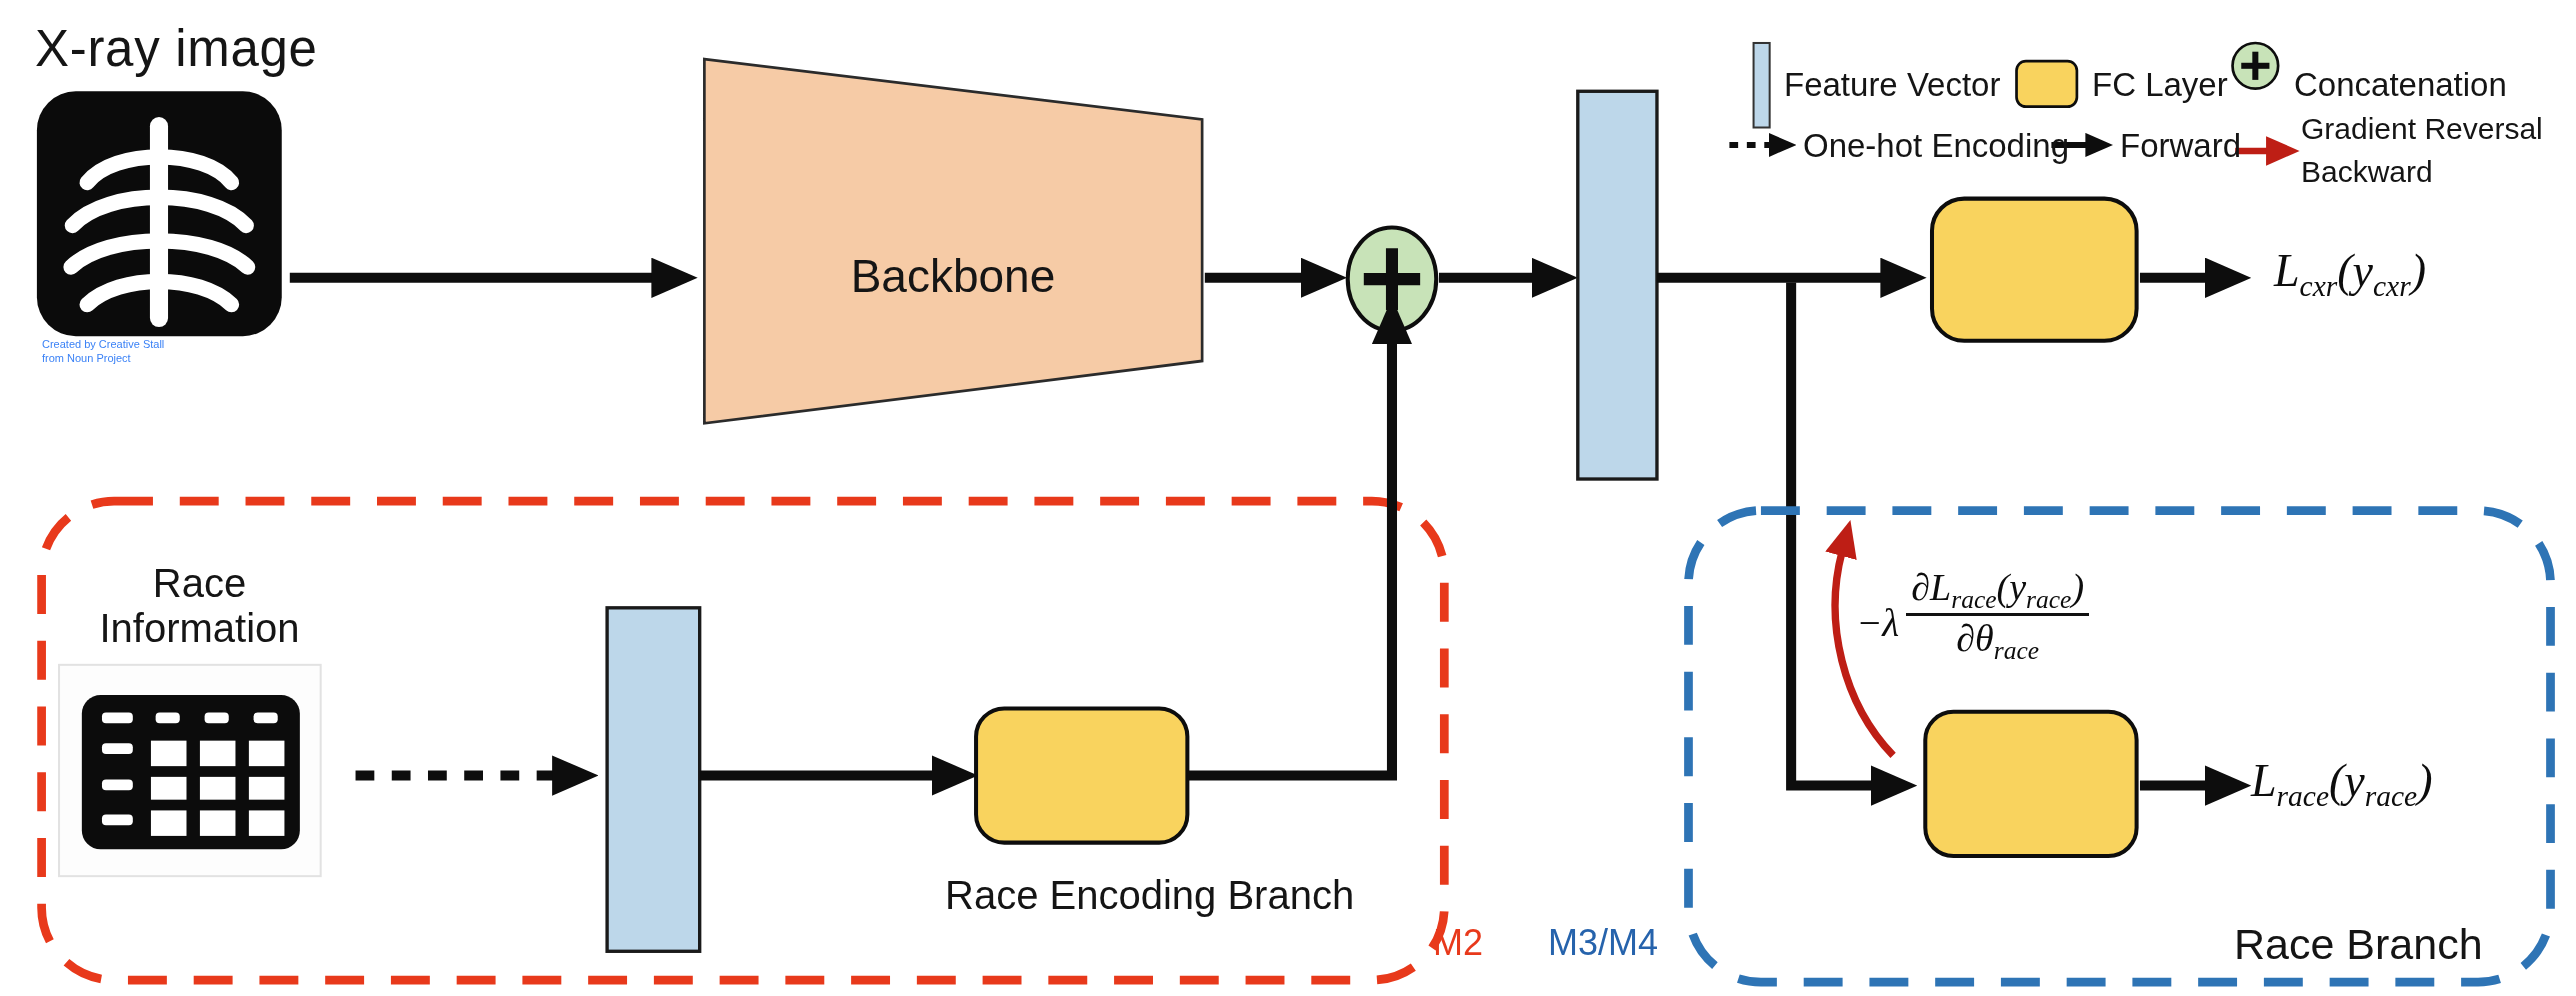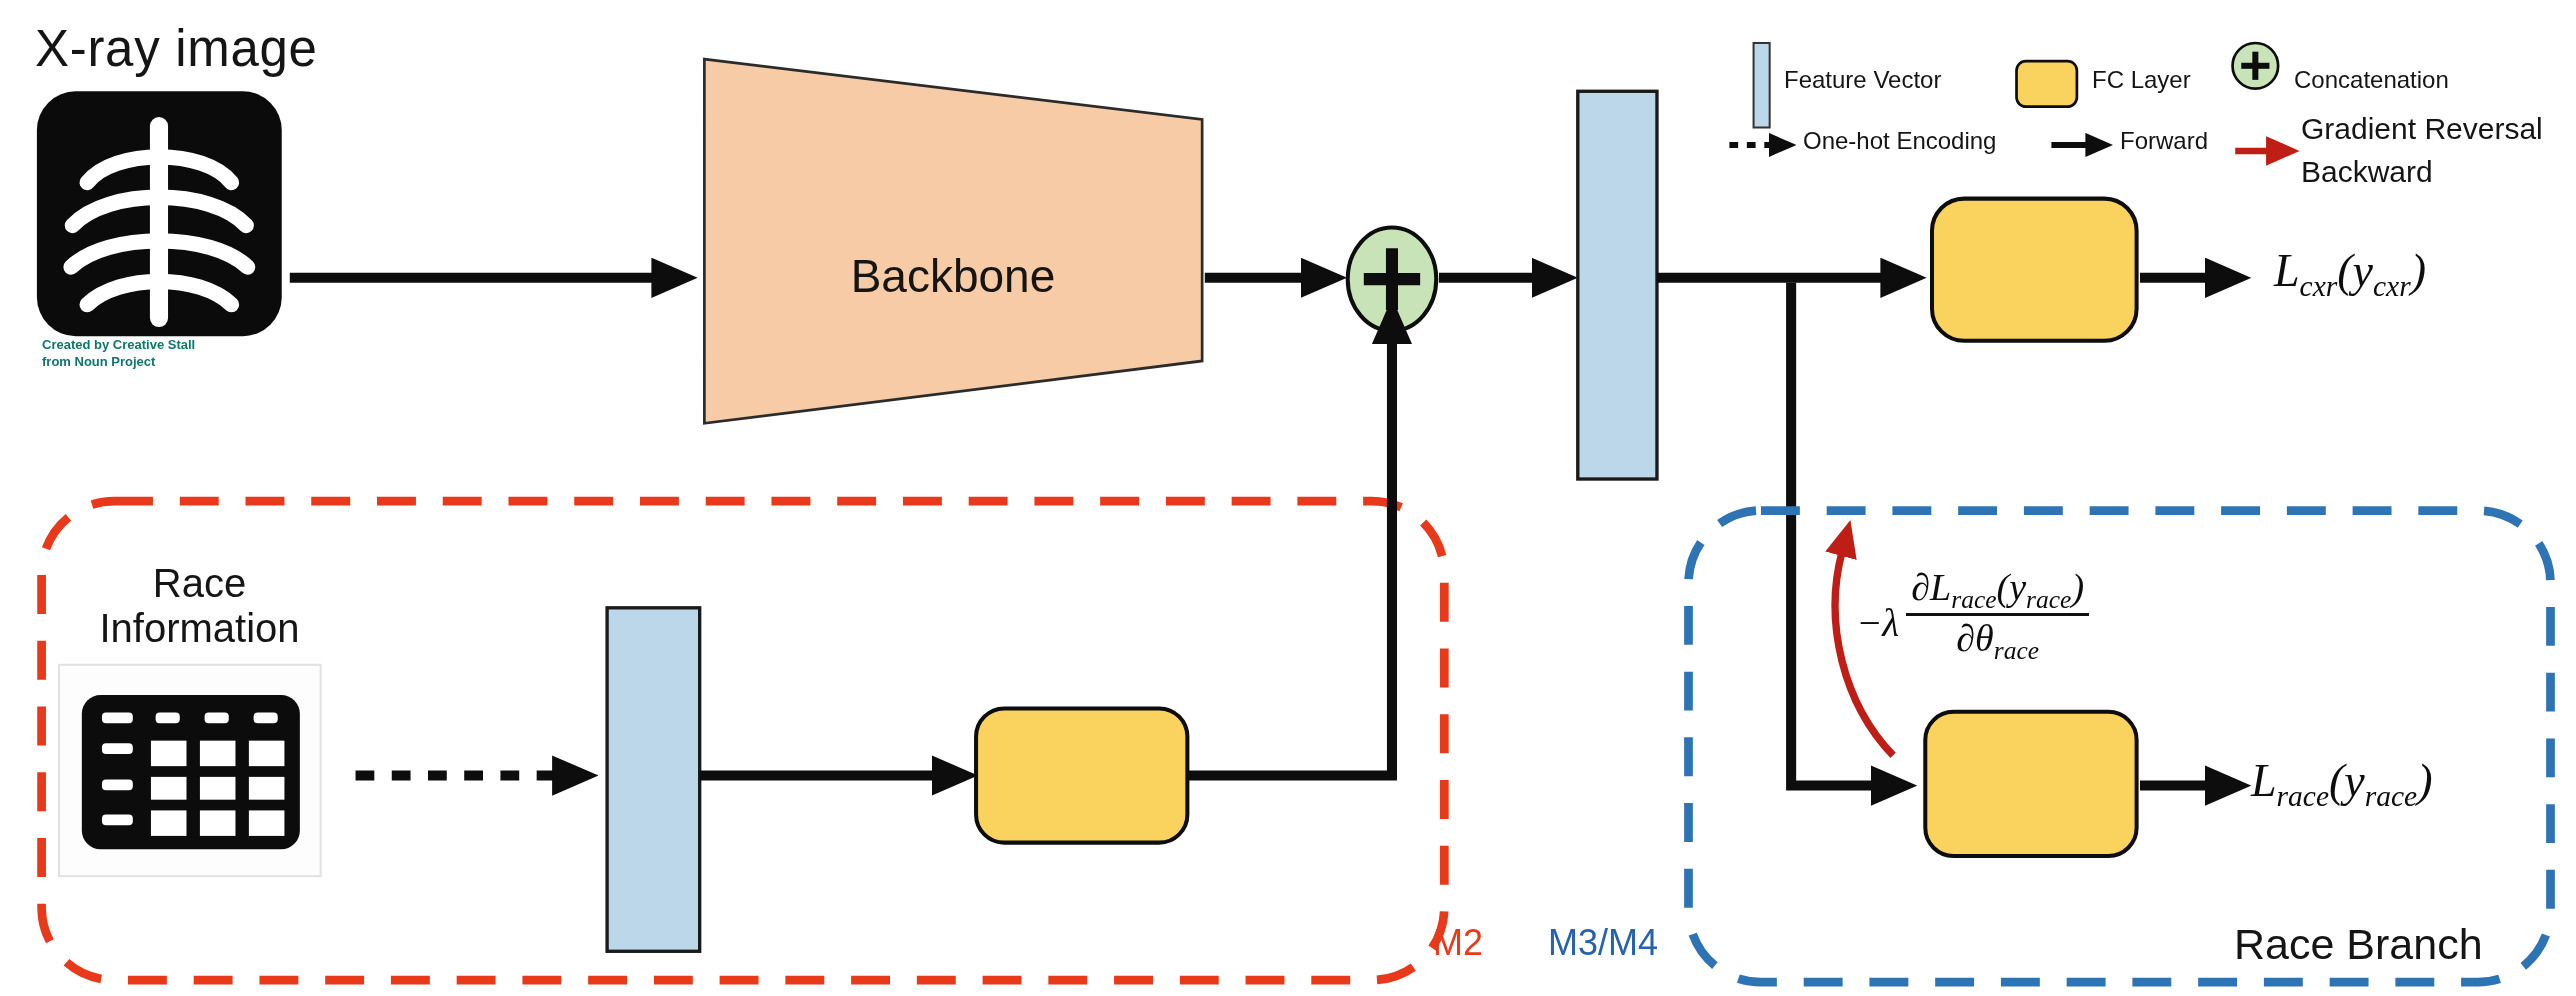--- a/index.html
+++ b/index.html
@@ -2,23 +2,23 @@
 <html style="--backbone_fill: #F6CBA6; --feature_vector_fill: #BDD7EA; --fc_layer_fill: #F9D35E; --concat_fill: #C8E3B8; --race_box_dash: #E8391B; --m2_tag: #E8391B; --race_branch_box_dash: #2E74B5; --m3m4_tag: #2663AC; --gradient_arrow: #BE1E15; --line_color: #0d0d0d;font-size:10.7px"><head>
 <meta charset="utf-8">
 <style>
   html,body{margin:0;padding:0;background:#ffffff;}
   body{width:2576px;height:997px;position:relative;overflow:hidden;
        font-family:"Liberation Sans","DejaVu Sans",sans-serif;color:#111;}
   .stage{position:absolute;left:0;top:4px;width:2576px;height:997px;}
   svg.layer{position:absolute;left:0;top:0;}
   .lbl{position:absolute;white-space:nowrap;color:#151515;}
   .title{left:35px;top:14.8px;font-size:51px;font-weight:500;letter-spacing:0.7px;}
-  .attri{left:42px;top:333px;font-size:13px;line-height:1.3;font-weight:bold;color:#0f766e;}
+  .attri{left:42px;top:333px;font-size:11px;line-height:1.3;font-weight:normal;color:#3b82f6;}
   .backbone-lbl{left:704px;top:245px;width:498px;text-align:center;font-size:46px;}
-  .leg{font-size:24px;}
+  .leg{font-size:33px;}
   .leg-fv{left:1784px;top:62px;}
   .leg-fc{left:2092px;top:62px;}
   .leg-cat{left:2294px;top:62px;}
   .leg-onehot{left:1803px;top:123px;}
   .leg-fwd{left:2120px;top:123px;}
   .leg-grad{left:2301px;top:104px;font-size:30px;line-height:1.42;white-space:normal;width:282px;}
   .branch-lbl{font-size:43px;}
   .cxr-branch-lbl{left:2070px;top:386px;}
   .race-enc-lbl{left:945px;top:869px;font-size:40px;}
   .race-branch-lbl{left:2234px;top:916px;}
@@ -163,20 +163,21 @@
   </div>
 
   <div class="lbl math loss-cxr">
     <span>L</span><sub>cxr</sub><span>(</span><span>y</span><sub>cxr</sub><span>)</span>
   </div>
 
   <div class="lbl race-info-lbl">
     <div>Race</div>
     <div>Information</div>
   </div>
+  <div class="lbl race-enc-lbl">Race Encoding Branch</div>
   <div class="lbl tag tag-m2">M2</div>
   <div class="lbl tag tag-m3m4">M3/M4</div>
 
   <div class="gradf">
     <span class="pre">−λ</span>
     <span class="frac">
       <span class="num"><span>∂</span><span>L</span><sub>race</sub><span>(</span><span>y</span><sub>race</sub><span>)</span></span>
       <span class="den"><span>∂θ</span><sub>race</sub></span>
     </span>
   </div>

